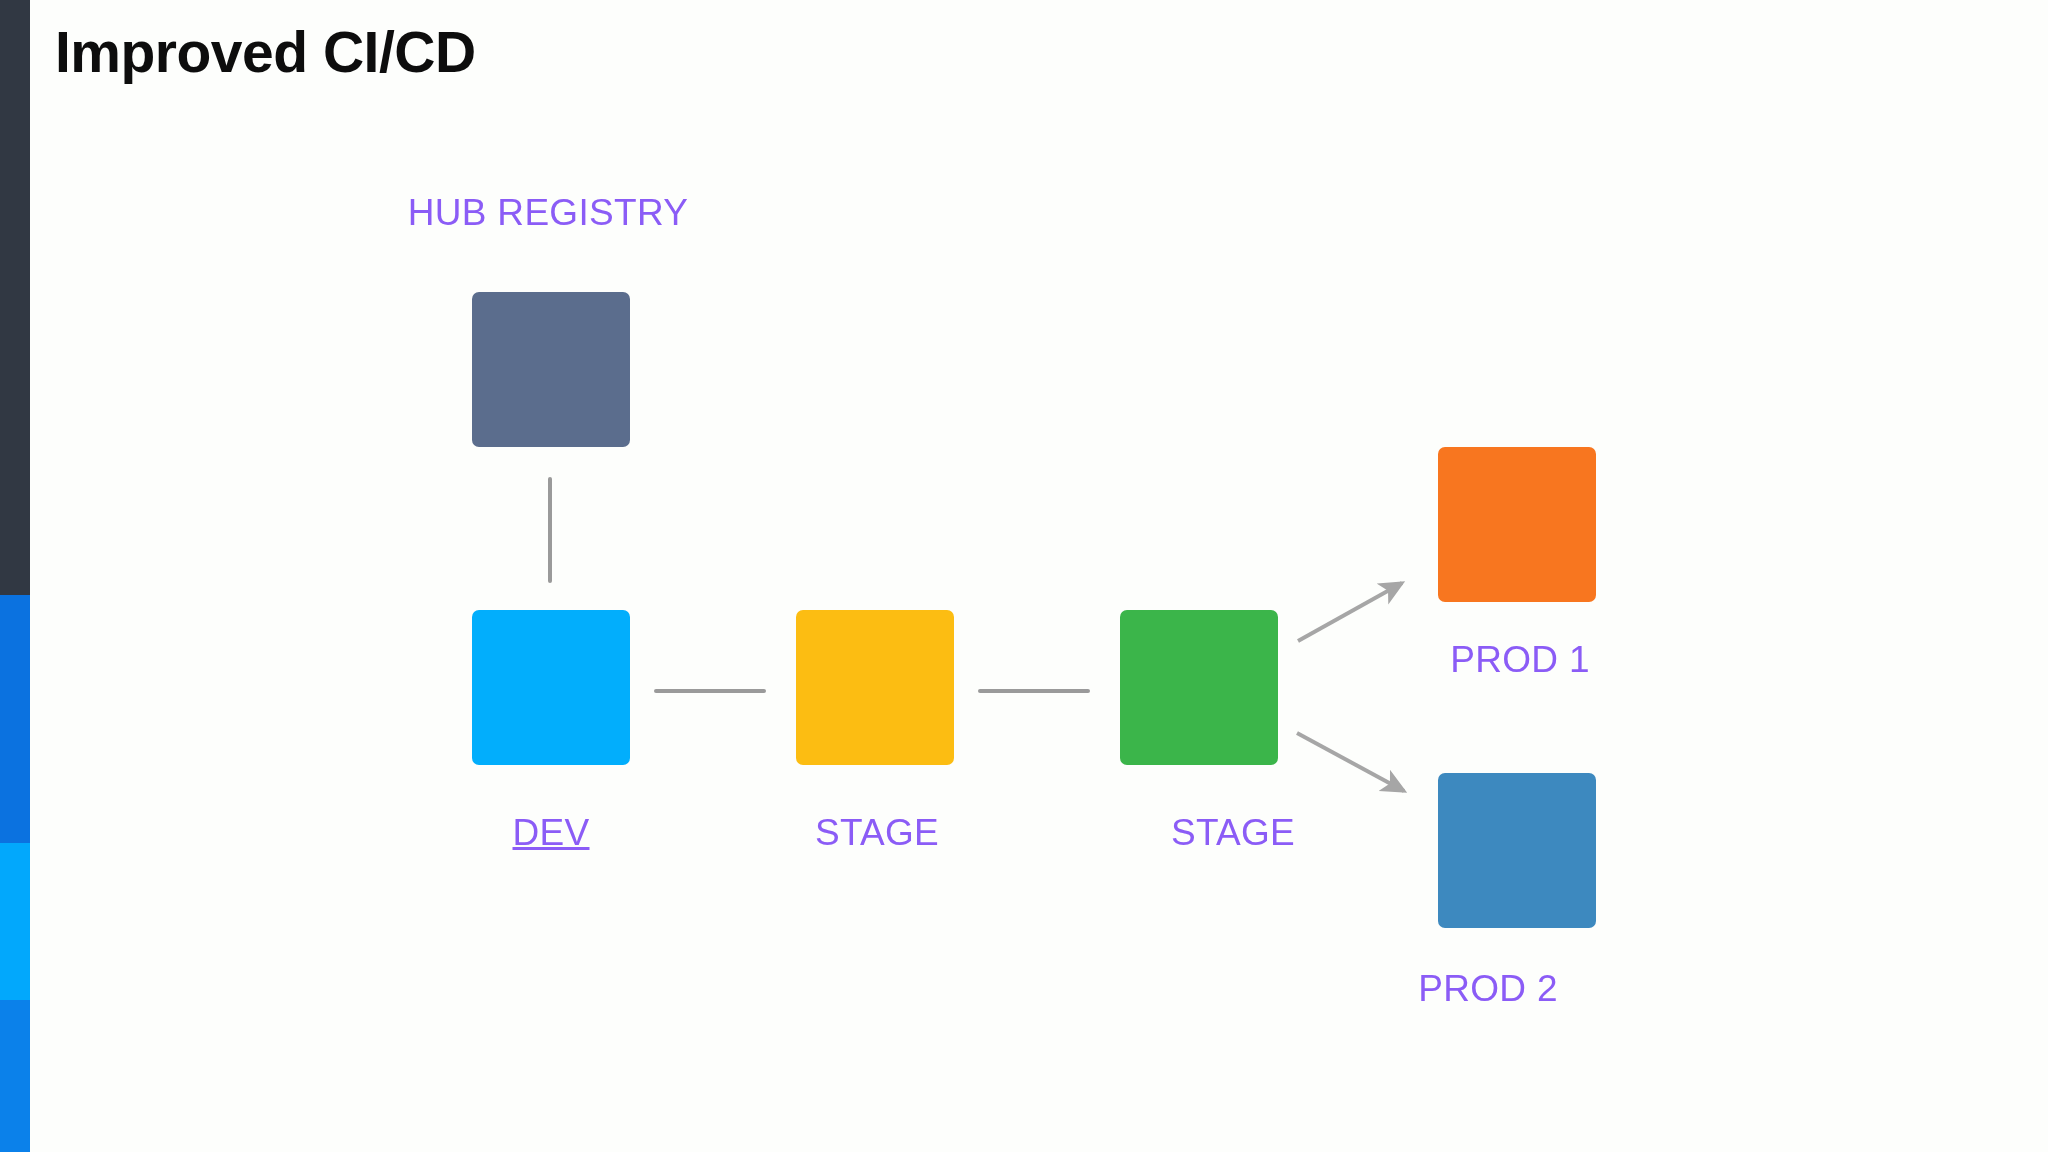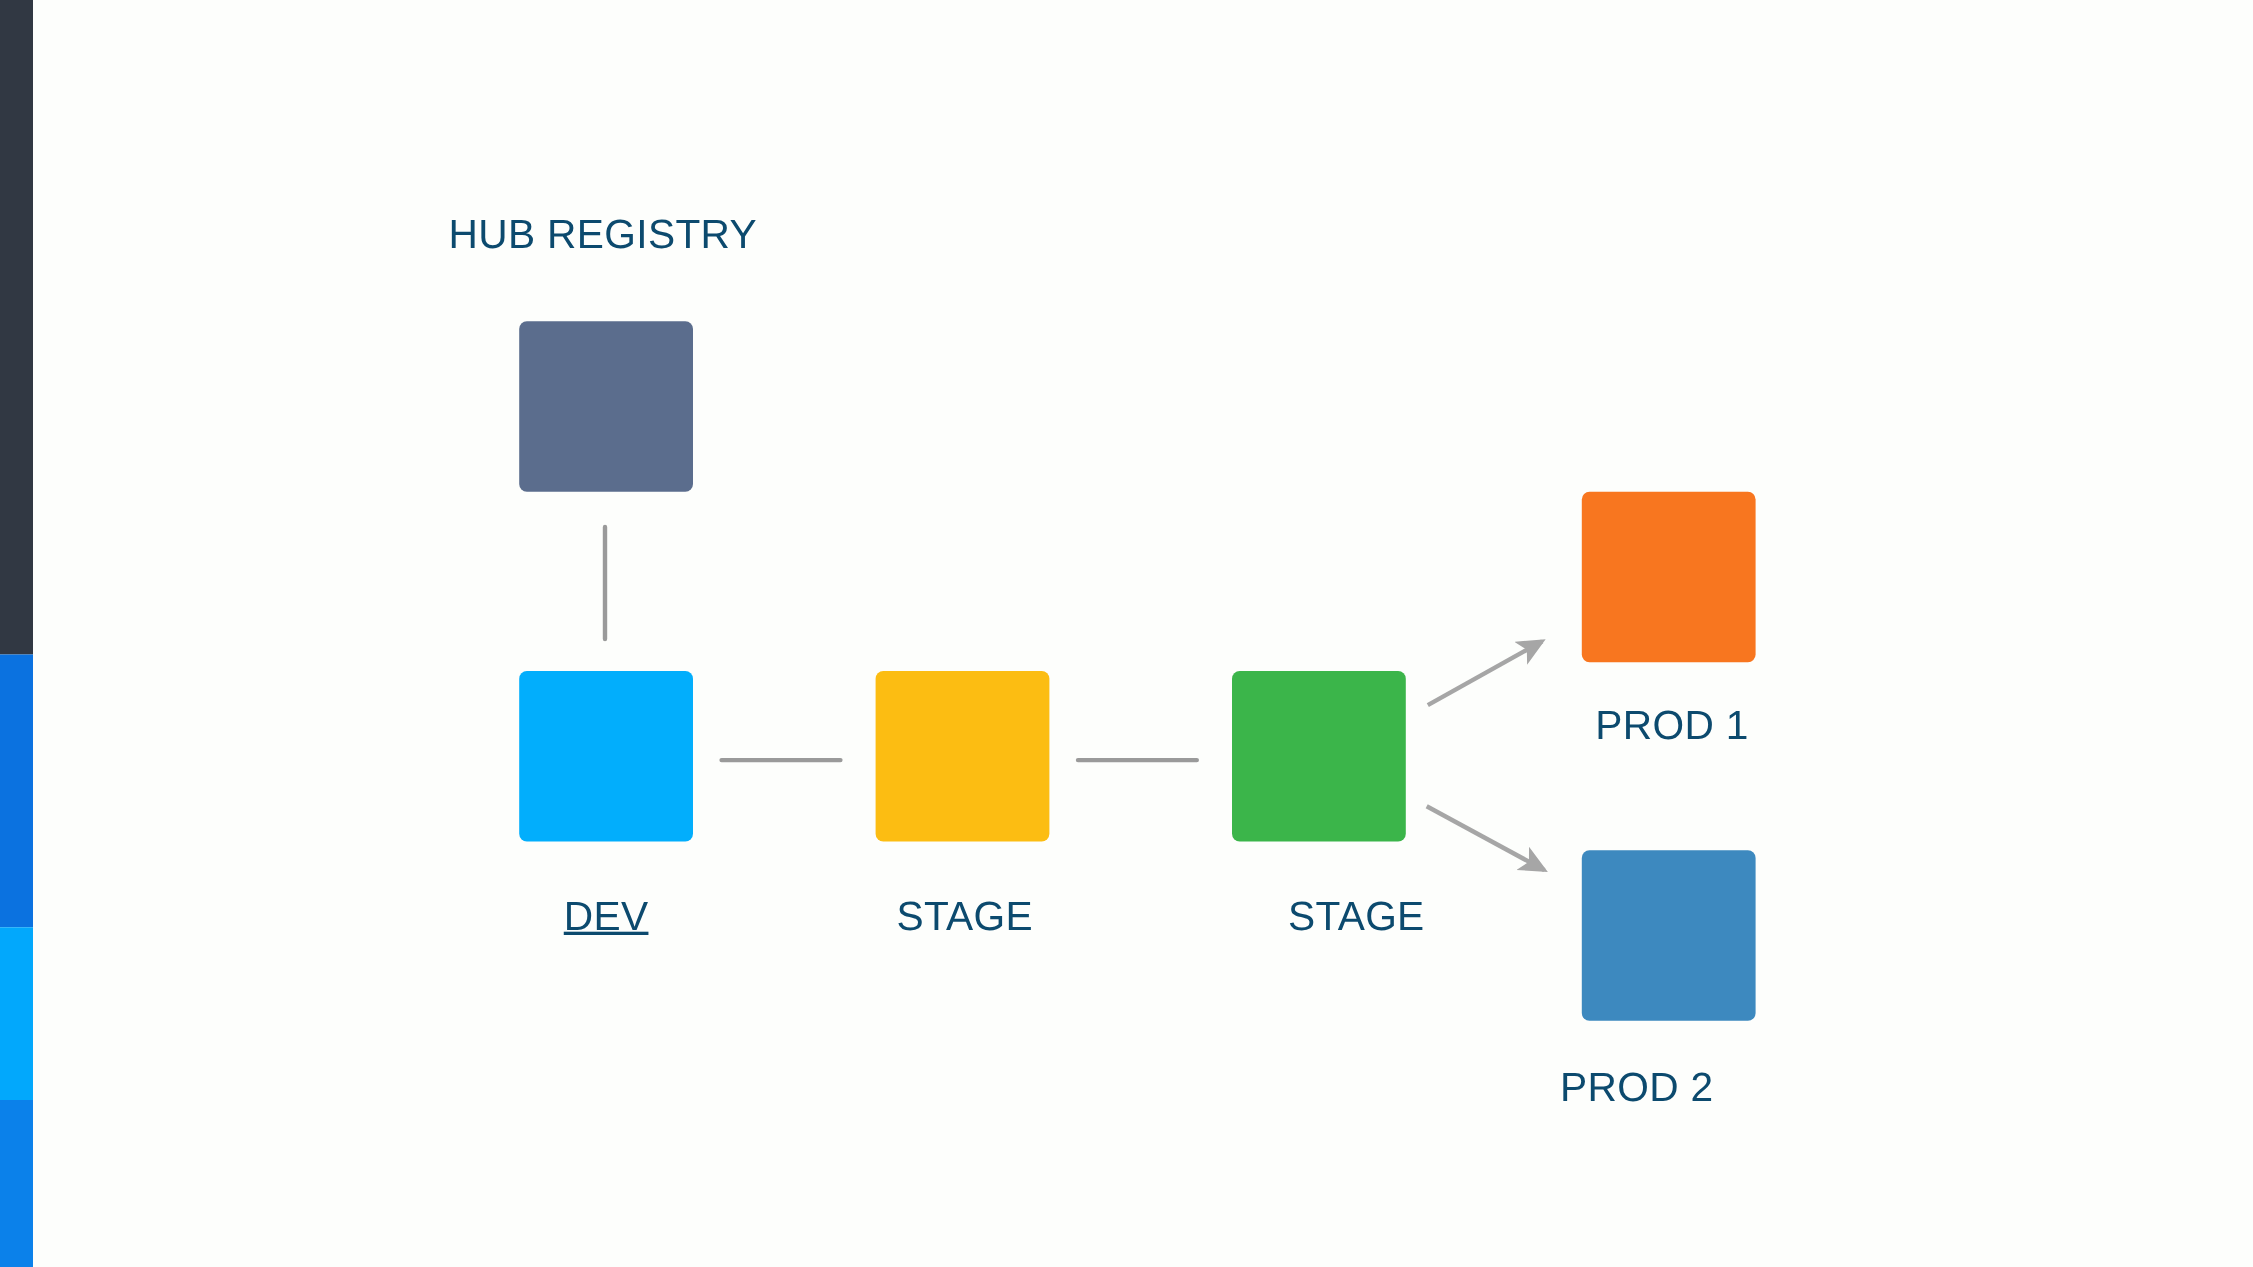--- a/index.html
+++ b/index.html
@@ -47,21 +47,21 @@
 
   
   .node {
     position: absolute;
     border-radius: 7px;
   }
   .node-label {
     position: absolute;
     font-size: 37px;
     font-weight: 400;
-    color: #0c4a6e;
+    color: #8b5cf6;
     white-space: nowrap;
     letter-spacing: 0.3px;
     text-align: center;
     line-height: 1;
   }
   .node-label.centered {
     transform: translateX(-50%);
   }
 
   
@@ -87,20 +87,21 @@
 
 <div id="slide" style="background: rgb(253, 254, 252);">
 
   <div id="rail">
       <div class="rail-seg" style="top: 0px; height: 595px; background: rgb(49, 56, 67);"></div>
       <div class="rail-seg" style="top: 595px; height: 248px; background: rgb(11, 114, 224);"></div>
       <div class="rail-seg" style="top: 843px; height: 157px; background: rgb(2, 168, 252);"></div>
       <div class="rail-seg" style="top: 1000px; height: 152px; background: rgb(11, 129, 234);"></div>
     </div>
 
+  <div id="title">Improved CI/CD</div>
 
   <div id="diagram">
       <div class="conn-v" style="left: 548px; top: 477px; height: 106px;"></div>
       <div class="conn-h" style="left: 654px; top: 689px; width: 112px;"></div>
       <div class="conn-h" style="left: 978px; top: 689px; width: 112px;"></div>
       <svg class="arrow-svg" width="2048" height="1152" style="left: 0px; top: 0px; position: absolute;">
         <defs>
           <marker id="head-stage-to-prod-1" markerWidth="7" markerHeight="7" refX="5.6" refY="3" orient="auto" markerUnits="strokeWidth">
             <path d="M0,0 L6.5,3 L0,6 L1.6,3 Z" fill="#a6a6a6"></path>
           </marker>

